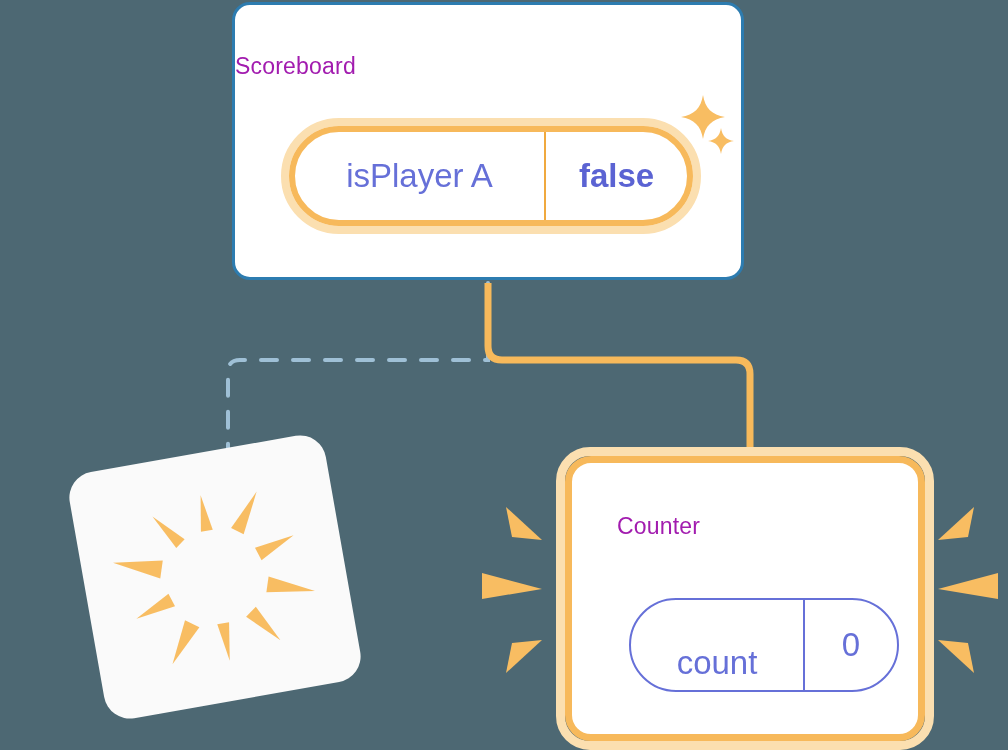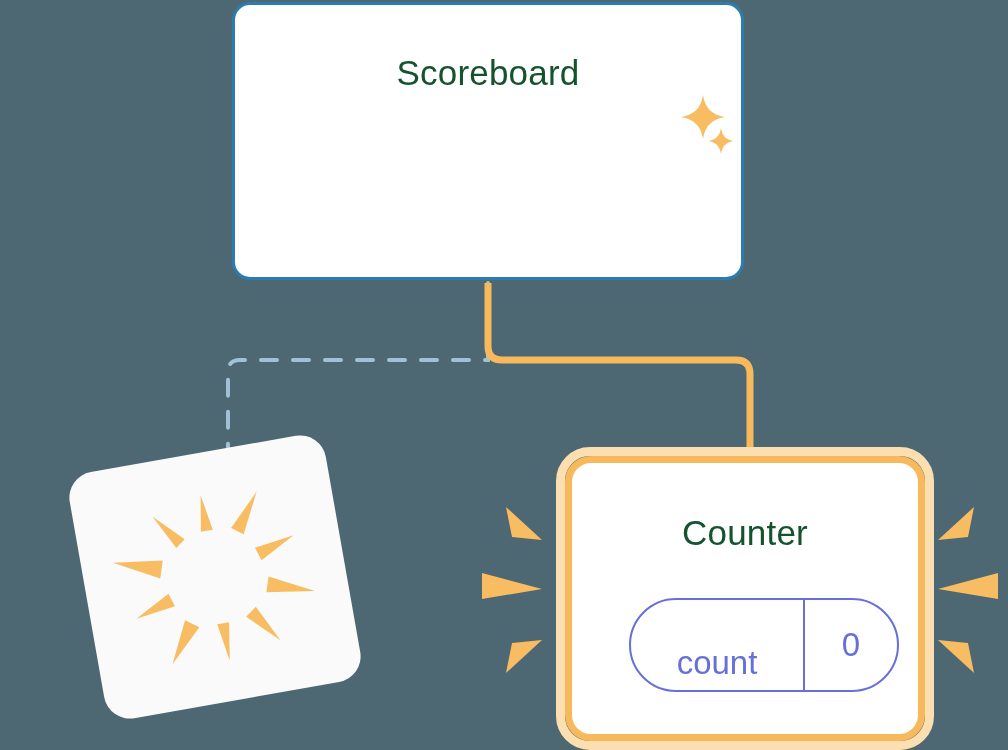--- a/index.html
+++ b/index.html
@@ -33,23 +33,23 @@
     left: 232px;
     top: 2px;
     width: 512px;
     height: 278px;
     background: #ffffff;
     border: 3px solid #2d7cb0;
     border-radius: 18px;
     box-sizing: border-box;
   }
   .card-title {
-    text-align: center;
-    color: #14532d;
-    font-size: 35px;
+    text-align: left;
+    color: #a21caf;
+    font-size: 23px;
     letter-spacing: 0.2px;
     line-height: 1;
   }
   .scoreboard-card .card-title {
     margin-top: 50px;
   }
 
   
   .pill-highlight-wrap {
     position: absolute;
@@ -119,20 +119,21 @@
   .counter-card-inner {
     position: absolute;
     left: 0; top: 0; right: 0; bottom: 0;
     border: 7px solid #f7b95b;
     border-radius: 26px;
     background: #ffffff;
     box-sizing: border-box;
   }
   .counter-card .card-title {
     margin-top: 52px;
+    margin-left: 45px;
   }
   .pill-plain {
     position: absolute;
     left: 57px;
     top: 135px;
     width: 270px;
     height: 94px;
     border: 2px solid #6670d8;
     border-radius: 47px;
     background: #ffffff;
@@ -195,20 +196,27 @@
   <svg id="connector-layer" viewBox="0 0 1008 750" width="1008" height="750">
 
     <path d="M 488 283 L 488 360 L 240 360 Q 228 360 228 372 L 228 470" fill="none" stroke="#9fc0d6" stroke-width="4" stroke-linecap="round" stroke-dasharray="16 16"></path>
 
     <path d="M 488 283 L 488 346 Q 488 360 502 360 L 736 360 Q 750 360 750 374 L 750 452" fill="none" stroke="#f7b95b" stroke-width="7" stroke-linecap="butt"></path>
   </svg>
 
   <div class="scoreboard-card">
     <div class="card-title">Scoreboard</div>
 
+    <div class="pill-highlight-wrap">
+      <div class="pill-highlight">
+        <div class="pill-key">isPlayer A</div>
+        <div class="pill-div"></div>
+        <div class="pill-val">false</div>
+      </div>
+    </div>
   </div>
 
   <svg class="sparkle sparkle-big" width="46" height="46" viewBox="0 0 46 46">
     <path d="M23 1 C25 14 32 21 45 23 C32 25 25 32 23 45 C21 32 14 25 1 23 C14 21 21 14 23 1 Z" fill="#f8bd62"></path>
   </svg>
   <svg class="sparkle sparkle-small" width="28" height="28" viewBox="0 0 28 28">
     <path d="M14 1 C15.3 9 19 12.7 27 14 C19 15.3 15.3 19 14 27 C12.7 19 9 15.3 1 14 C9 12.7 12.7 9 14 1 Z" fill="#f8bd62"></path>
   </svg>
 
   <div class="burst-card">

